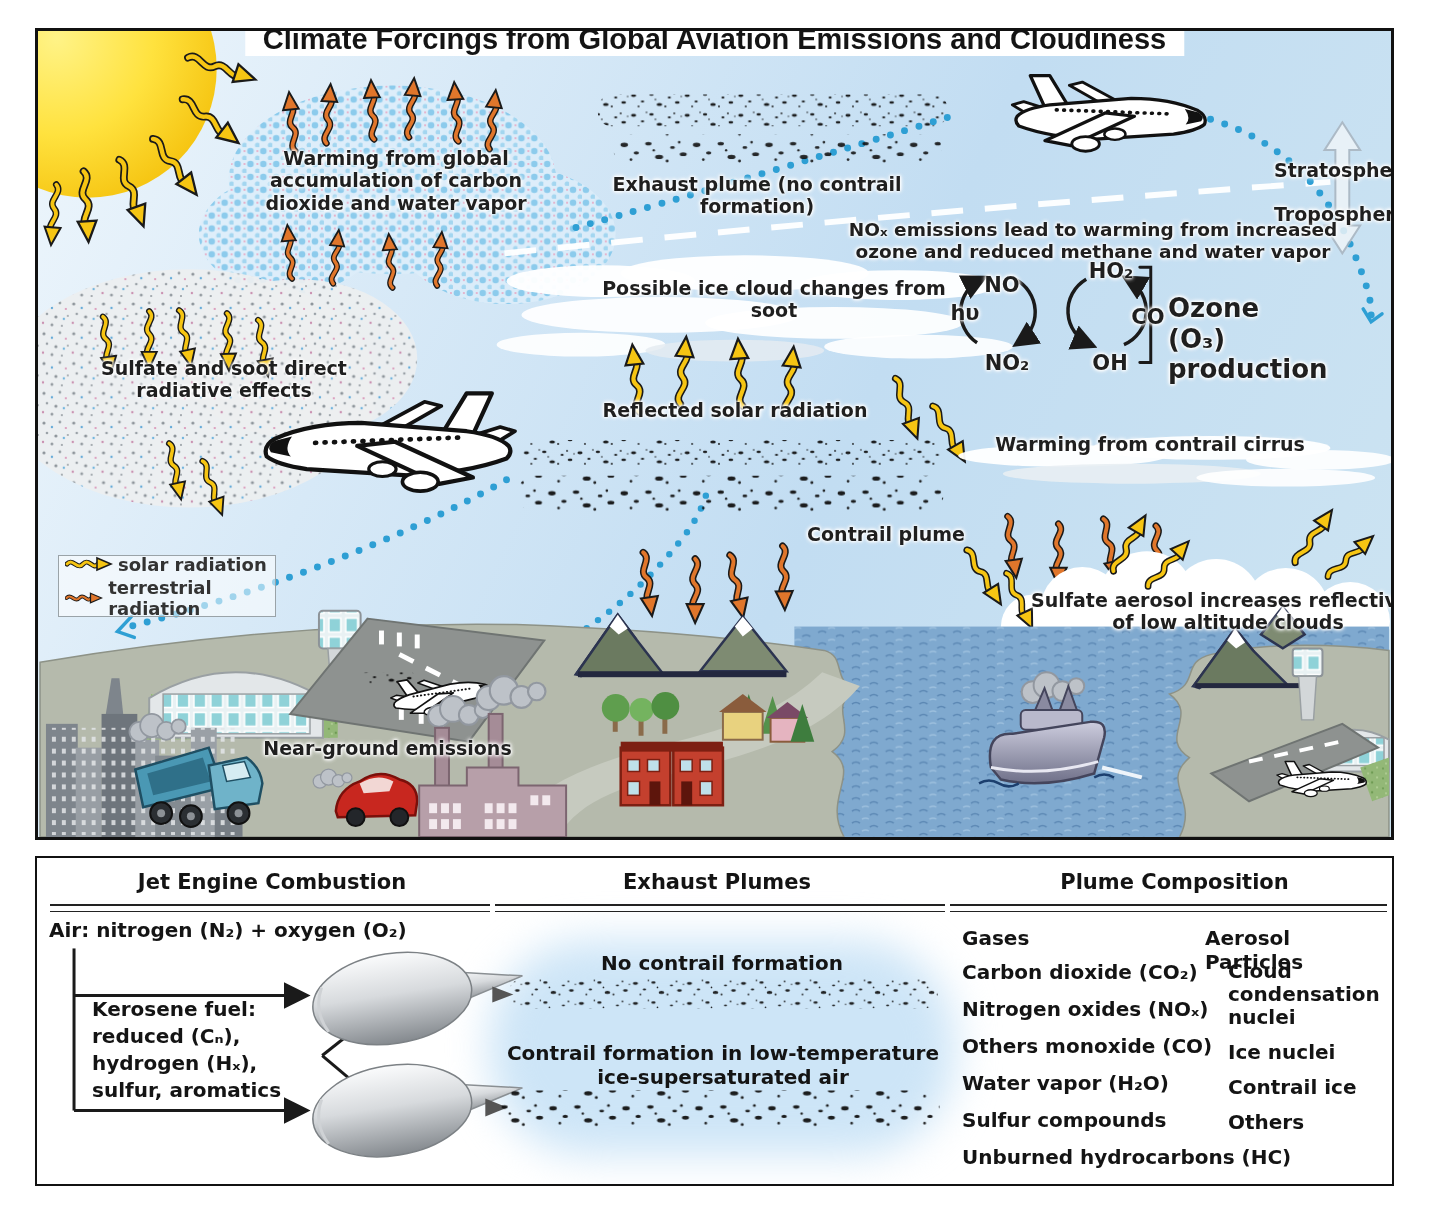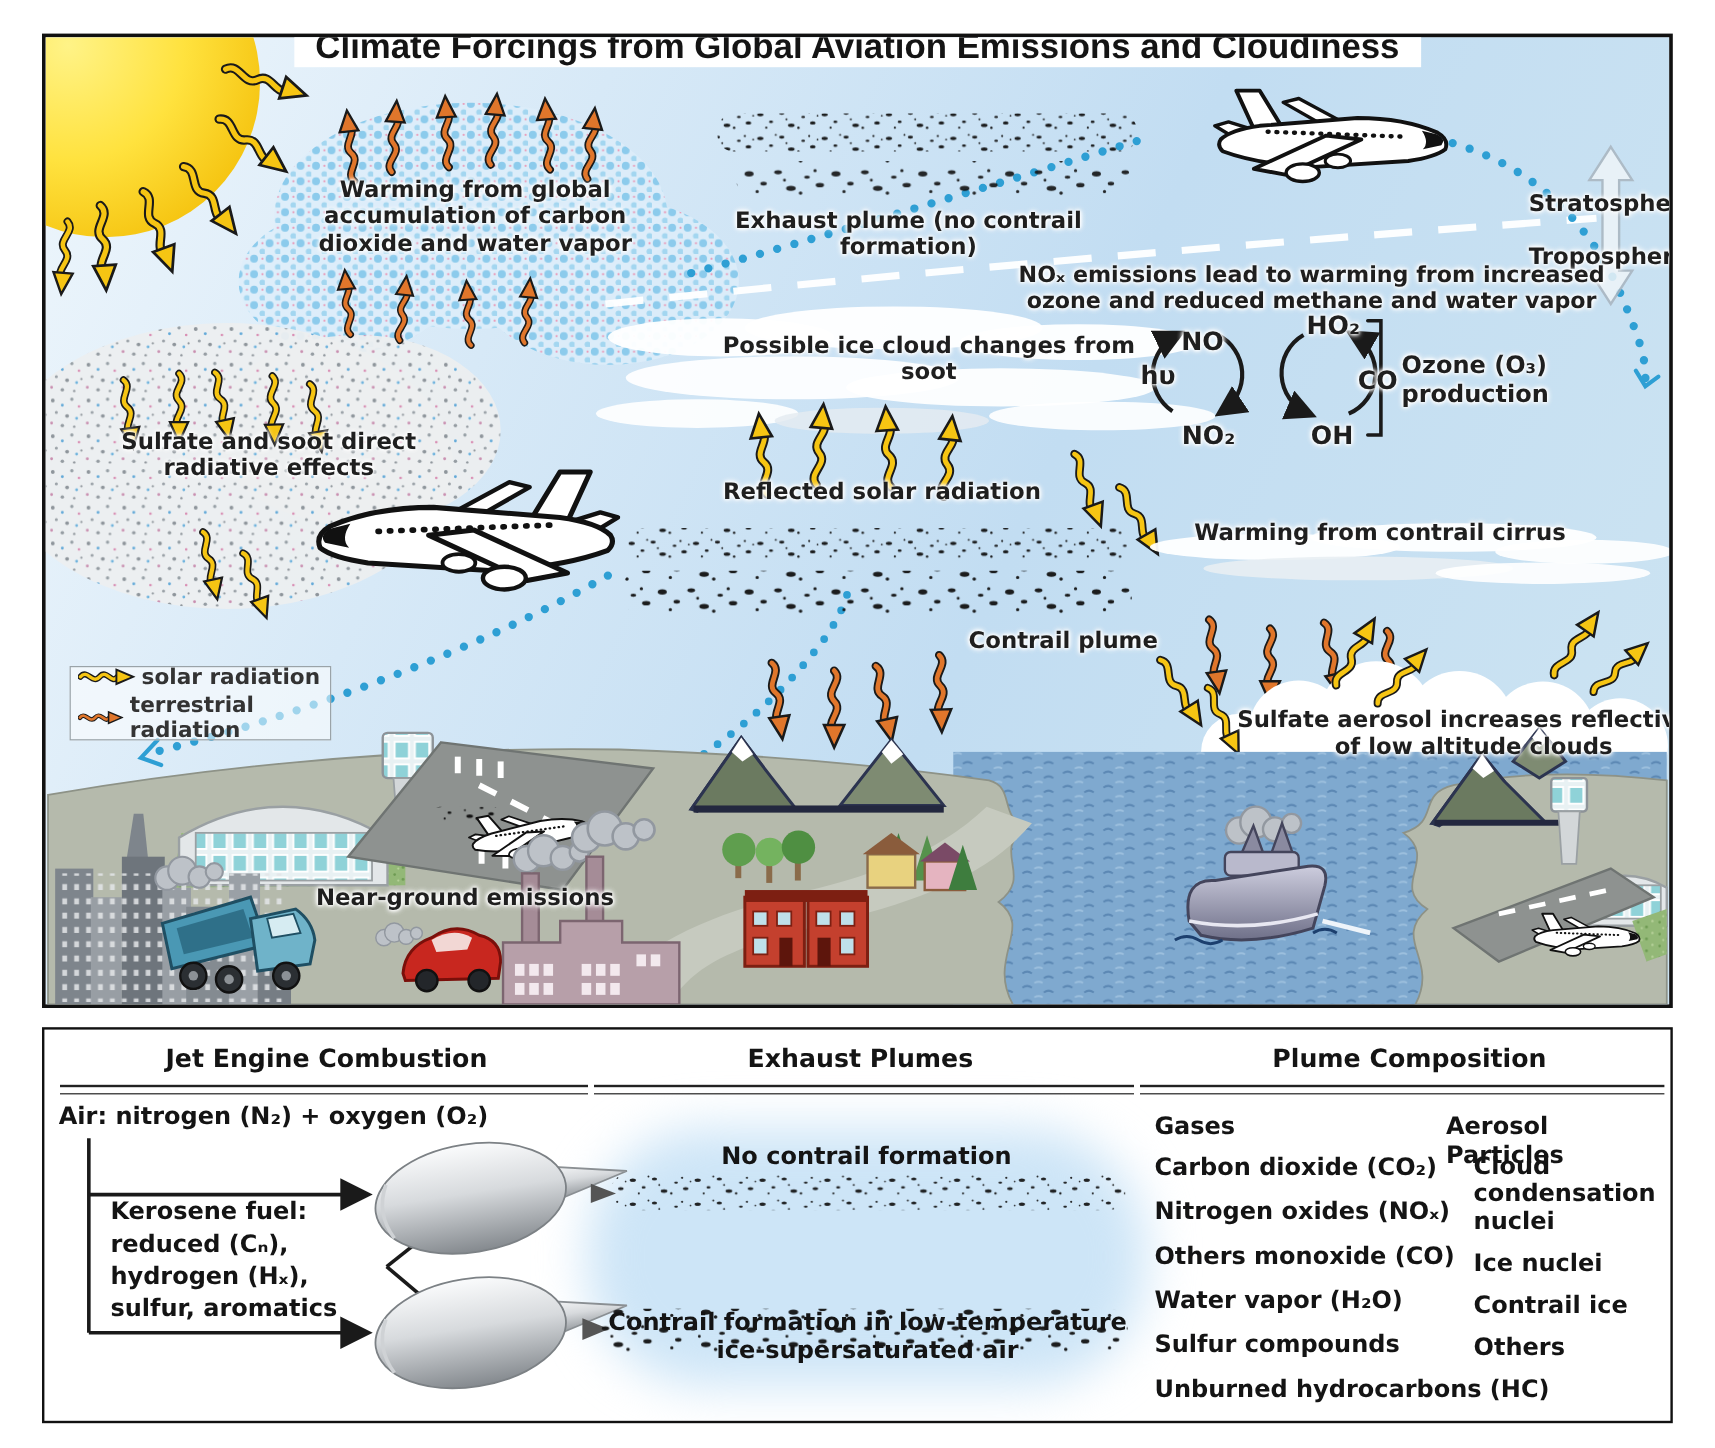--- a/index.html
+++ b/index.html
@@ -8,21 +8,21 @@
   
   .main-box{position:absolute;left:35px;top:28px;width:1359px;height:812px;
             border:3.5px solid #111;box-sizing:border-box;overflow:hidden;
             background:linear-gradient(115deg,#eef6fc 0%,#d7e9f7 28%,#c2ddf2 58%,#cde4f2 100%);}
   .scene-svg{position:absolute;left:0;top:0;width:100%;height:100%;}
   .title{position:absolute;left:50%;top:-8px;transform:translateX(-50%);
          background:#fff;padding:0 18px;white-space:nowrap;
          font-family:"Liberation Sans",sans-serif;font-weight:bold;font-size:29px;color:#141414;z-index:5;}
   .lbl{position:absolute;font-weight:bold;color:#1f1f1f;text-align:center;line-height:1.18;
        text-shadow:0 0 3px #fff,0 0 3px #fff,0 0 5px #fff,0 0 5px #fff;z-index:4;}
-  .sm{font-size:19px;} .md{font-size:20px;} .cyc{font-size:21px;line-height:1;}
+  .sm{font-size:19px;} .md{font-size:26px;} .cyc{font-size:21px;line-height:1;}
   .left-al{text-align:left;}
   .legend{position:absolute;left:20px;top:524px;width:218px;height:62px;z-index:4;
           background:rgba(255,255,255,.55);border:1.5px solid #9aa3a8;box-sizing:border-box;
           display:flex;flex-direction:column;justify-content:center;gap:2px;padding:16px 6px;}
   .legend-row{display:flex;align-items:center;gap:5px;font-weight:bold;font-size:18px;color:#333;}
   
   .bottom-box{position:absolute;left:35px;top:856px;width:1359px;height:330px;
               border:2.5px solid #111;box-sizing:border-box;background:#fff;overflow:hidden;}
   .hdr{position:absolute;top:12px;font-weight:bold;font-size:21px;color:#141414;text-align:center;}
   .rule{position:absolute;top:46px;height:5px;border-top:2.5px solid #222;border-bottom:1.5px solid #222;}
@@ -545,21 +545,21 @@
 
     <div class="ptxt" style="left:12px;top:60px;">Air: nitrogen (N₂) + oxygen (O₂)</div>
     <div class="ptxt" style="left:55px;top:138px;line-height:27px;">
       <div>Kerosene fuel:</div>
       <div>reduced (Cₙ),</div>
       <div>hydrogen (Hₓ),</div>
       <div>sulfur, aromatics</div>
     </div>
 
     <div class="ptxt" style="left:480px;top:93px;width:410px;text-align:center;">No contrail formation</div>
-    <div class="ptxt" style="left:462px;top:183px;width:448px;text-align:center;line-height:1.2;margin-top:48px;">Contrail formation in low-temperature ice-supersaturated air</div>
+    <div class="ptxt" style="left:462px;top:183px;width:448px;text-align:center;line-height:1.2;">Contrail formation in low-temperature ice-supersaturated air</div>
 
     <div class="ptxt" style="left:925px;top:68px;">Gases</div>
     <div class="ptxt" style="left:925px;top:102px;font-weight:bold;">
       <div class="li">Carbon dioxide (CO₂)</div>
       <div class="li">Nitrogen oxides (NOₓ)</div>
       <div class="li">Others monoxide (CO)</div>
       <div class="li">Water vapor (H₂O)</div>
       <div class="li">Sulfur compounds</div>
       <div class="li">Unburned hydrocarbons (HC)</div>
     </div>

